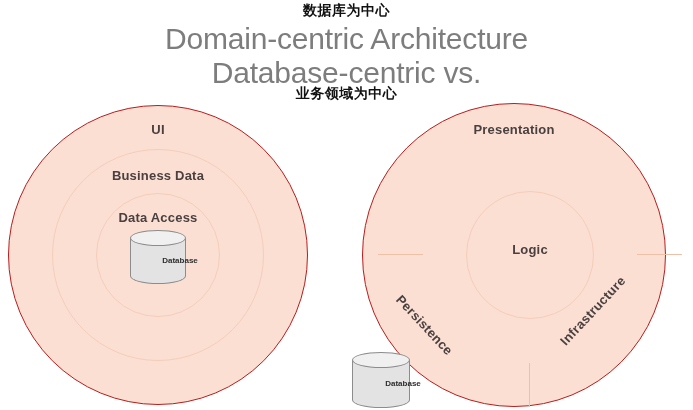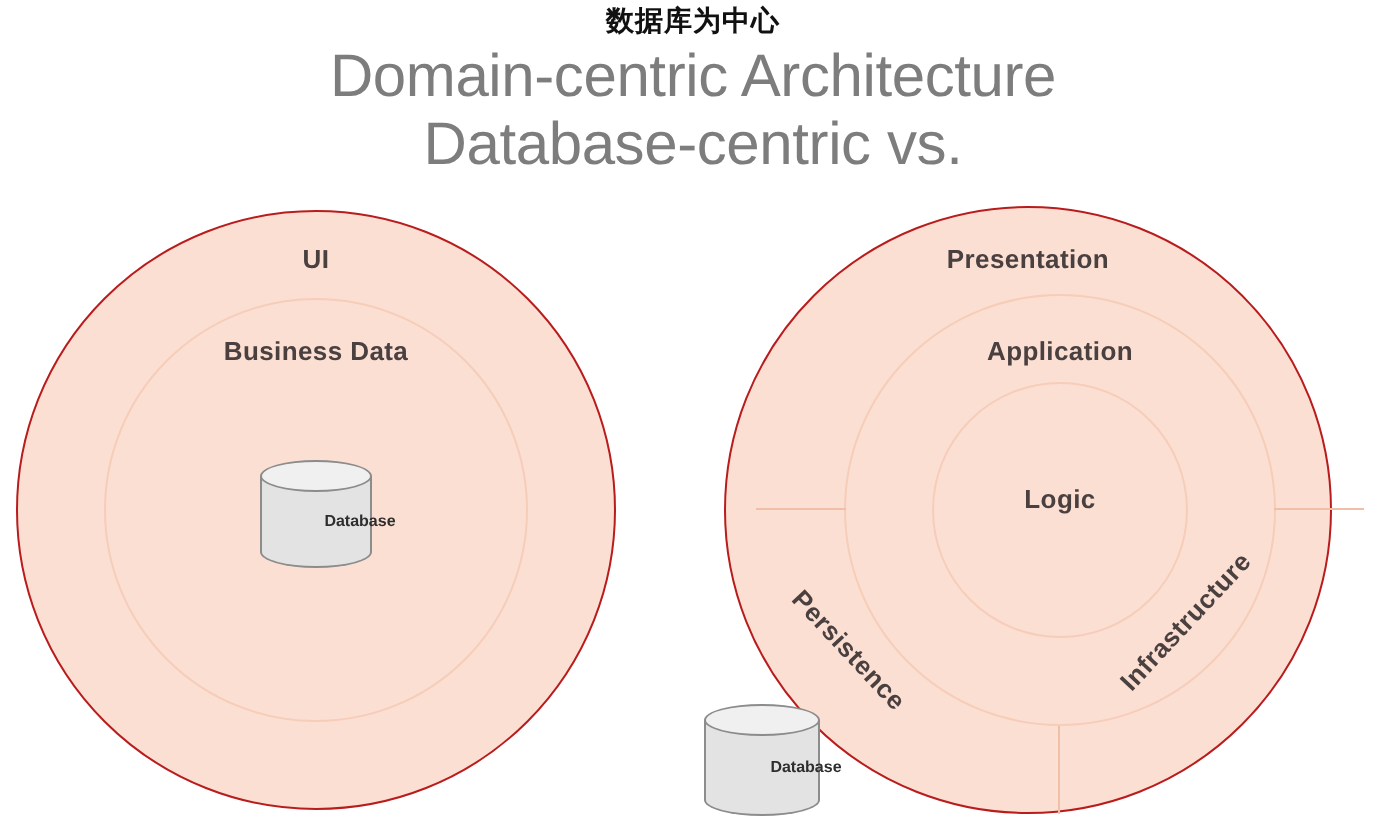--- a/index.html
+++ b/index.html
@@ -161,43 +161,44 @@
 
 <div id="stage">
 
   <div id="cn-top" class="cn-note">数据库为中心</div>
 
   <div id="main-title">
     <span class="tl">Domain-centric Architecture</span>
     <span class="tl">Database-centric vs.</span>
   </div>
 
+  <div id="cn-bottom" class="cn-note">业务领域为中心</div>
 
   <div id="l-outer" class="ring">
     <div class="ring-label" style="top: 16px;">UI</div>
   </div>
 
   <div id="l-mid" class="ring plain">
     <div class="ring-label" style="top: 18px;">Business Data</div>
   </div>
 
+  <div id="l-inner" class="ring plain">
+    <div class="ring-label" style="top: 16px;">Data Access</div>
+  </div>
 
   <div id="cyl-left" class="cylinder">
     <div class="cyl-body"></div>
     <div class="cyl-top"></div>
     <div class="cyl-text">Database</div>
   </div>
 
   <div id="r-outer" class="ring">
     <div class="ring-label" style="top: 18px;">Presentation</div>
   </div>
 
-  <div id="r-mid" class="ring plain">
-    <div class="ring-label" style="top: 20px;">Application</div>
-  </div>
 
   <div id="r-inner" class="ring plain">
     <div class="ring-label" style="top: 50px;">Logic</div>
   </div>
 
   <div id="div-left" class="divider"></div>
   <div id="div-right" class="divider"></div>
   <div id="div-bottom" class="divider"></div>
 
   <div id="lbl-persistence" class="rot-label">Persistence</div>

